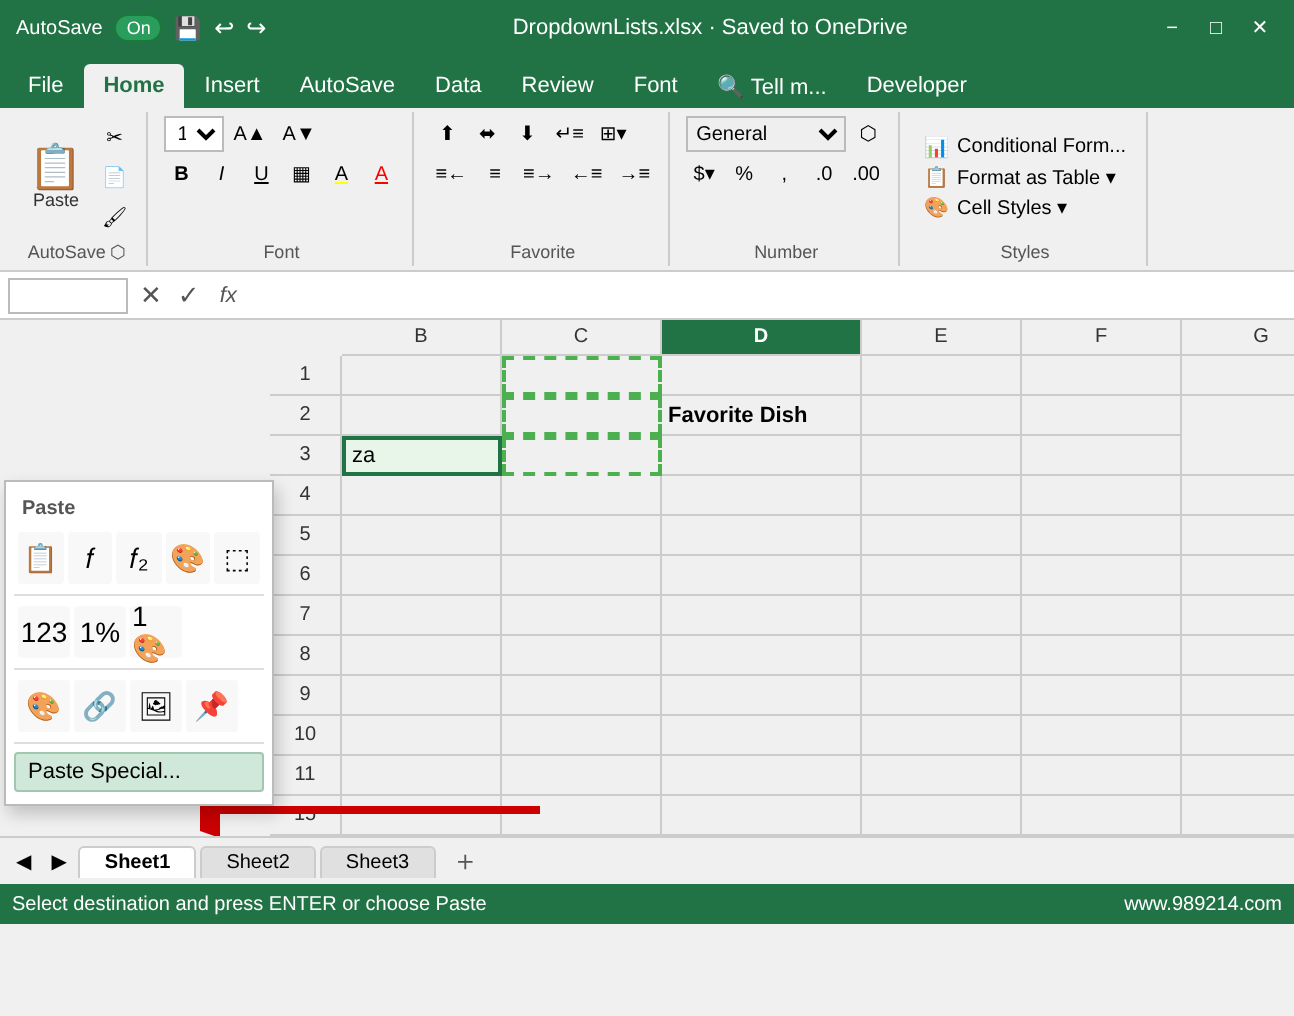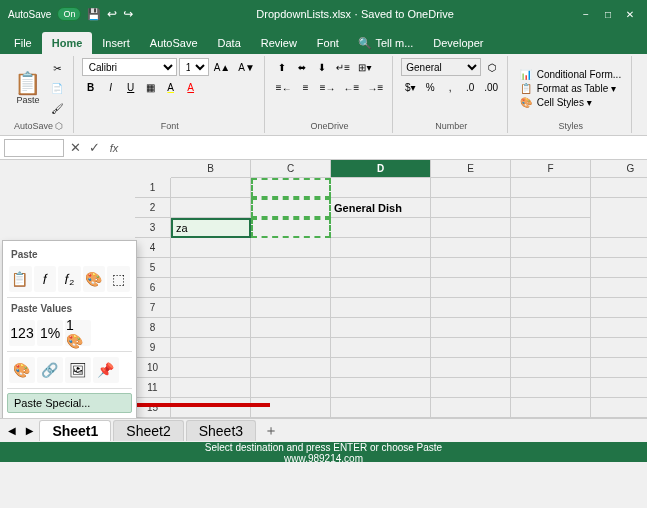--- a/index.html
+++ b/index.html
@@ -172,33 +172,32 @@
     .arrow-container {
       position: absolute; left: 100px; top: 220px; pointer-events: none; z-index: 50;
     }
 
     
     .sheet-tabs {
       background: #f0f0f0; border-top: 1px solid #ccc;
       display: flex; align-items: center; height: 24px; padding: 0 4px; gap: 2px;
     }
     .sheet-tab {
-      padding: 2px 12px; font-size: 14px; cursor: pointer;
+      padding: 2px 12px; font-size: 10px; cursor: pointer;
       border: 1px solid #ccc; border-bottom: none; border-radius: 3px 3px 0 0;
       background: #e0e0e0;
     }
     .sheet-tab.active { background: white; font-weight: 600; }
     .sheet-add-btn { padding: 2px 6px; font-size: 14px; cursor: pointer; color: #555; }
 
     
     .status-bar {
       background: #217346; color: white; font-size: 10px;
       height: 20px; display: flex; align-items: center; justify-content: space-between;
       padding: 0 6px;
-      flex-direction: column;
     }
     .main-content { display: flex; flex: 1; position: relative; overflow: hidden; }
   </style>
 </head>
 <body>
 
 <div class="title-bar">
   <div class="title-bar-left">
     <span class="autosave-label">AutoSave</span>
     <span class="autosave-toggle">On</span>
@@ -246,23 +245,20 @@
     </div>
     <div class="ribbon-group-label">
       <span>AutoSave</span>
       <span style="cursor:pointer;">⬡</span>
     </div>
   </div>
 
   <div class="ribbon-group">
     <div style="display:flex; flex-direction:column; gap:2px; flex:1;">
       <div class="ribbon-row">
-        <select class="font-selector">
-          <option>Calibri</option>
-        </select>
         <select class="size-selector">
           <option>11</option>
         </select>
         <span class="ribbon-btn-small">A▲</span>
         <span class="ribbon-btn-small">A▼</span>
       </div>
       <div class="ribbon-row">
         <span class="ribbon-btn-small bold">B</span>
         <span class="ribbon-btn-small italic">I</span>
         <span class="ribbon-btn-small underline">U</span>
@@ -287,21 +283,21 @@
       </div>
       <div class="ribbon-row">
         <span class="ribbon-btn-small">≡←</span>
         <span class="ribbon-btn-small">≡</span>
         <span class="ribbon-btn-small">≡→</span>
         <span class="ribbon-btn-small">←≡</span>
         <span class="ribbon-btn-small">→≡</span>
       </div>
     </div>
     <div class="ribbon-group-label">
-      <span>OneDrive</span>
+      <span>Favorite</span>
     </div>
   </div>
 
   <div class="ribbon-group">
     <div style="display:flex; flex-direction:column; gap:2px; flex:1;">
       <div class="ribbon-row">
         <select style="border:1px solid #bbb; height:18px; font-size:10px; width:80px;">
           <option>General</option>
         </select>
         <span class="ribbon-btn-small">⬡</span>
@@ -354,21 +350,20 @@
     <div class="paste-section-title">Paste</div>
     <div class="paste-icons-row">
       <div class="paste-icon-btn" title="Paste">📋</div>
       <div class="paste-icon-btn" title="Formulas">𝑓</div>
       <div class="paste-icon-btn" title="Formulas &amp; Number Formatting">𝑓₂</div>
       <div class="paste-icon-btn" title="Keep Source Formatting">🎨</div>
       <div class="paste-icon-btn" title="No Borders">⬚</div>
     </div>
 
     <div class="paste-divider"></div>
-    <div class="paste-section-title">Paste Values</div>
     <div class="paste-icons-row">
       <div class="paste-icon-btn" title="Values">123</div>
       <div class="paste-icon-btn" title="Values &amp; Number Formatting">1%</div>
       <div class="paste-icon-btn" title="Values &amp; Source Formatting">1🎨</div>
     </div>
 
     <div class="paste-divider"></div>
     <div class="paste-icons-row">
       <div class="paste-icon-btn" title="Formatting">🎨</div>
       <div class="paste-icon-btn" title="Paste Link">🔗</div>
@@ -417,21 +412,21 @@
           <div class="grid-cell" style="width:100px;"></div>
           <div class="grid-cell" style="width:80px;"></div>
           <div class="grid-cell" style="width:80px;"></div>
           <div class="grid-cell" style="width:80px;"></div>
 
         </div>
 
         <div class="grid-row">
           <div class="grid-cell" style="width:80px;"></div>
           <div class="grid-cell highlighted" style="width:80px;"></div>
-          <div class="grid-cell" style="width:100px; font-weight:bold;">General Dish</div>
+          <div class="grid-cell" style="width:100px; font-weight:bold;">Favorite Dish</div>
           <div class="grid-cell" style="width:80px;"></div>
           <div class="grid-cell" style="width:80px;"></div>
 
         </div>
 
         <div class="grid-row">
           <div class="grid-cell selected" style="width:80px;">za</div>
           <div class="grid-cell highlighted" style="width:80px;"></div>
           <div class="grid-cell" style="width:100px;"></div>
           <div class="grid-cell" style="width:80px;"></div>

